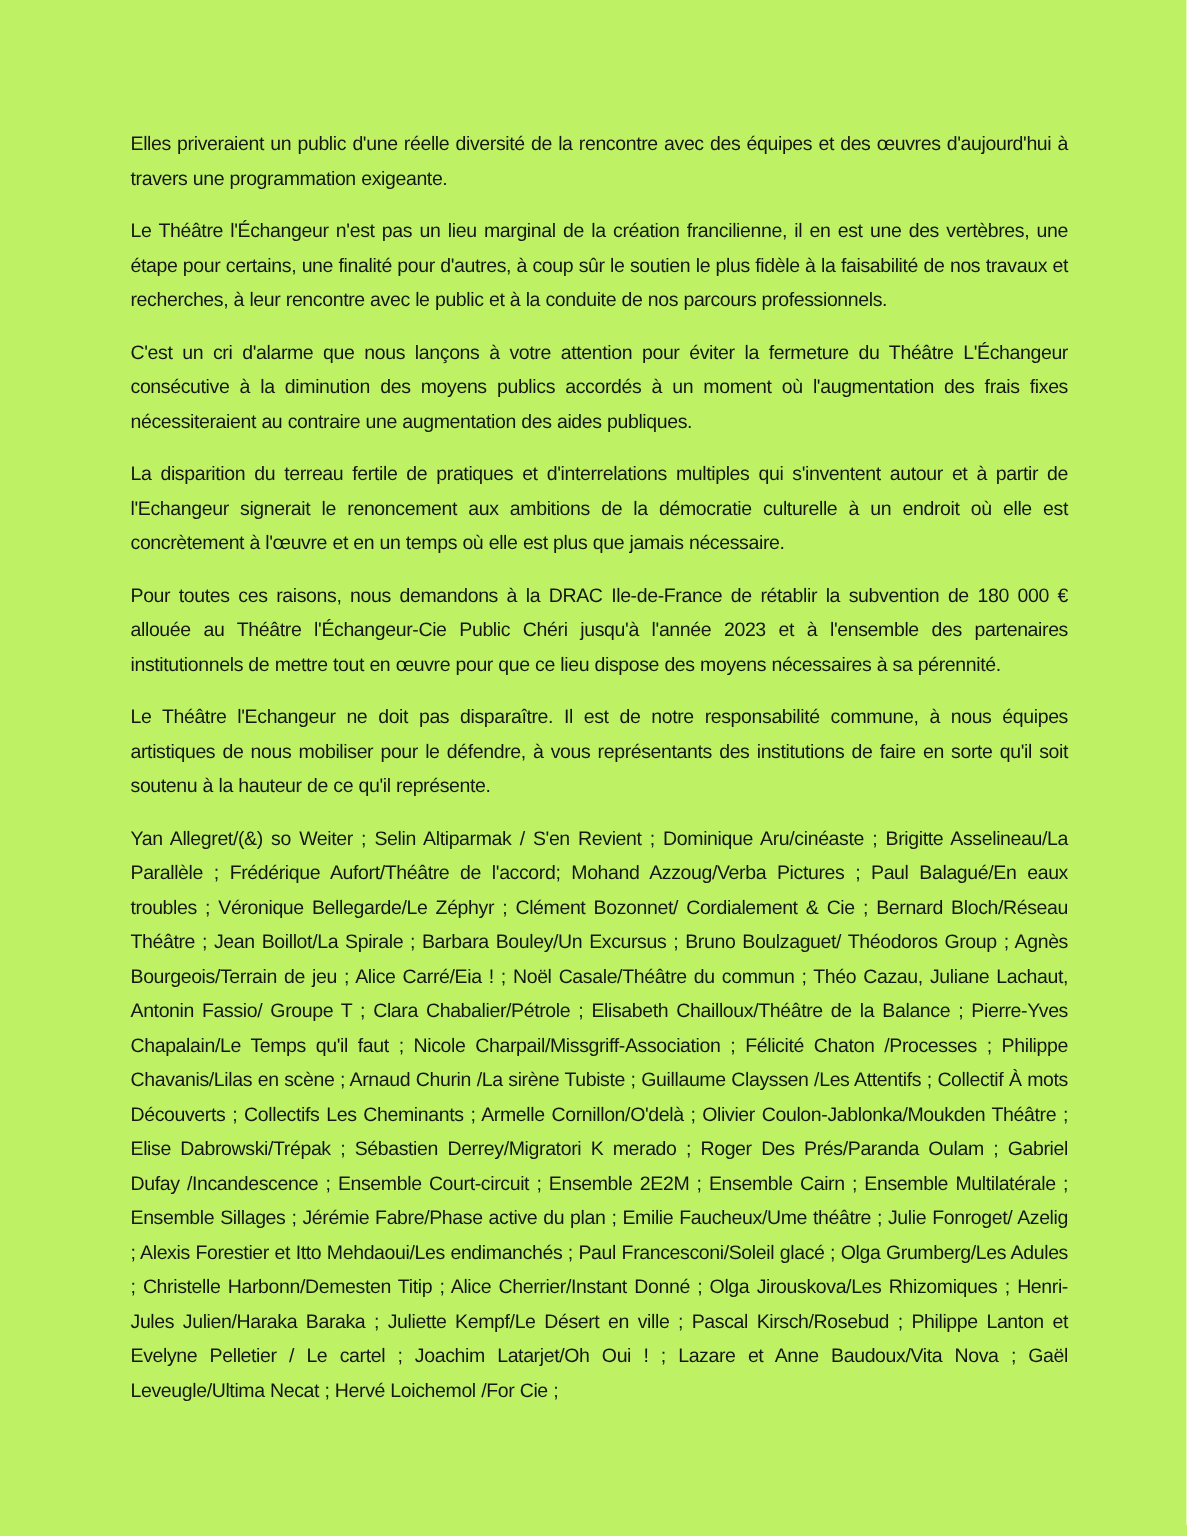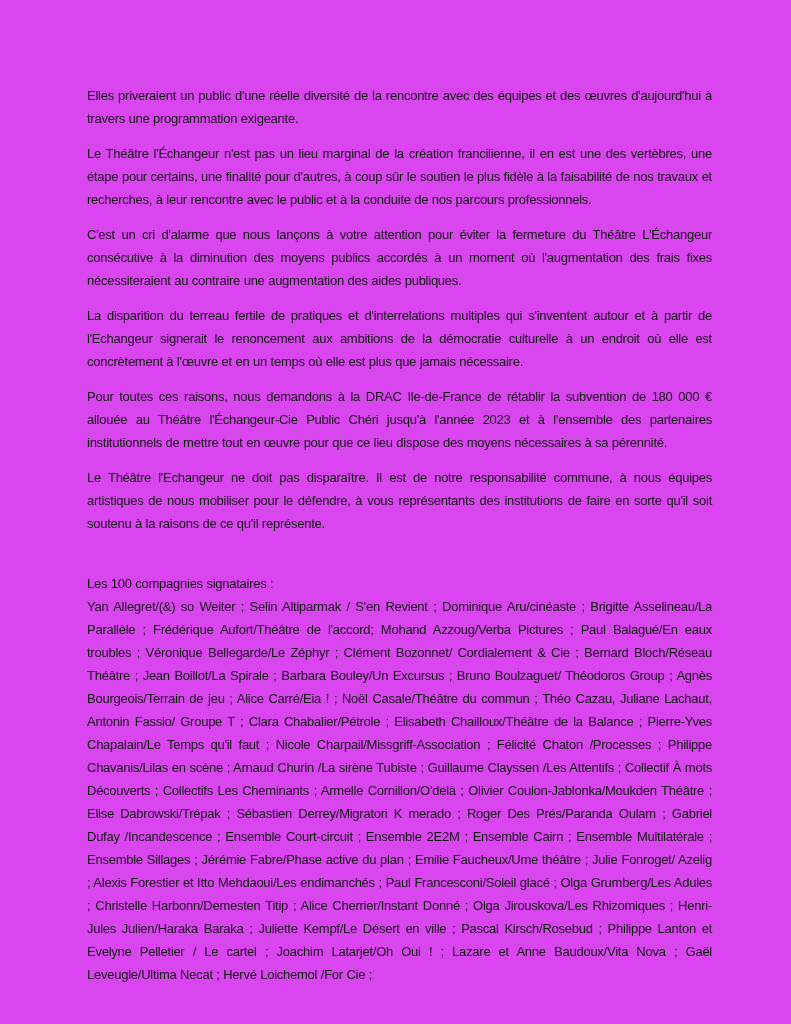--- a/index.html
+++ b/index.html
@@ -4,21 +4,21 @@
 <style>
   html, body {
     margin: 0;
     padding: 0;
     background: #ffffff;
   }
   .page {
     position: relative;
     width: 791px;
     height: 1024px;
-    background: #d946ef;
+    background: #bef264;
     overflow: hidden;
     font-family: "Liberation Sans", sans-serif;
     color: #161616;
   }
   .content {
     position: absolute;
     top: 84px;
     left: 87px;
     width: 625px;
   }
@@ -43,17 +43,16 @@
 </head>
 <body>
 
 <div class="page">
   <div class="content">
     <p class="para">Elles priveraient un public d'une réelle diversité de la rencontre avec des équipes et des œuvres d'aujourd'hui à travers une programmation exigeante.</p>
     <p class="para">Le Théâtre l'Échangeur n'est pas un lieu marginal de la création francilienne, il en est une des vertèbres, une étape pour certains, une finalité pour d'autres, à coup sûr le soutien le plus fidèle à la faisabilité de nos travaux et recherches, à leur rencontre avec le public et à la conduite de nos parcours professionnels.</p>
     <p class="para">C'est un cri d'alarme que nous lançons à votre attention pour éviter la fermeture du Théâtre L'Échangeur consécutive à la diminution des moyens publics accordés à un moment où l'augmentation des frais fixes nécessiteraient au contraire une augmentation des aides publiques.</p>
     <p class="para">La disparition du terreau fertile de pratiques et d'interrelations multiples qui s'inventent autour et à partir de l'Echangeur signerait le renoncement aux ambitions de la démocratie culturelle à un endroit où elle est concrètement à l'œuvre et en un temps où elle est plus que jamais nécessaire.</p>
     <p class="para">Pour toutes ces raisons, nous demandons à la DRAC Ile-de-France de rétablir la subvention de 180 000 € allouée au Théâtre l'Échangeur-Cie Public Chéri jusqu'à l'année 2023 et à l'ensemble des partenaires institutionnels de mettre tout en œuvre pour que ce lieu dispose des moyens nécessaires à sa pérennité.</p>
-    <p class="para">Le Théâtre l'Echangeur ne doit pas disparaître. Il est de notre responsabilité commune, à nous équipes artistiques de nous mobiliser pour le défendre, à vous représentants des institutions de faire en sorte qu'il soit soutenu à la raisons de ce qu'il représente.</p>
-    <p class="para signatories-heading">Les 100 compagnies signataires :</p>
+    <p class="para">Le Théâtre l'Echangeur ne doit pas disparaître. Il est de notre responsabilité commune, à nous équipes artistiques de nous mobiliser pour le défendre, à vous représentants des institutions de faire en sorte qu'il soit soutenu à la hauteur de ce qu'il représente.</p>
     <p class="para signatories-list">Yan Allegret/(&amp;) so Weiter ; Selin Altiparmak / S'en Revient ; Dominique Aru/cinéaste ; Brigitte Asselineau/La Parallèle ; Frédérique Aufort/Théâtre de l'accord; Mohand Azzoug/Verba Pictures ; Paul Balagué/En eaux troubles ; Véronique Bellegarde/Le Zéphyr ; Clément Bozonnet/ Cordialement &amp; Cie ; Bernard Bloch/Réseau Théâtre ; Jean Boillot/La Spirale ; Barbara Bouley/Un Excursus ; Bruno Boulzaguet/ Théodoros Group ; Agnès Bourgeois/Terrain de jeu ; Alice Carré/Eia ! ; Noël Casale/Théâtre du commun ; Théo Cazau, Juliane Lachaut, Antonin Fassio/ Groupe T ; Clara Chabalier/Pétrole ; Elisabeth Chailloux/Théâtre de la Balance ; Pierre-Yves Chapalain/Le Temps qu'il faut ; Nicole Charpail/Missgriff-Association ; Félicité Chaton /Processes ; Philippe Chavanis/Lilas en scène ; Arnaud Churin /La sirène Tubiste ; Guillaume Clayssen /Les Attentifs ; Collectif À mots Découverts ; Collectifs Les Cheminants ; Armelle Cornillon/O'delà ; Olivier Coulon-Jablonka/Moukden Théâtre ; Elise Dabrowski/Trépak ; Sébastien Derrey/Migratori K merado ; Roger Des Prés/Paranda Oulam ; Gabriel Dufay /Incandescence ; Ensemble Court-circuit ; Ensemble 2E2M ; Ensemble Cairn ; Ensemble Multilatérale ; Ensemble Sillages ; Jérémie Fabre/Phase active du plan ; Emilie Faucheux/Ume théâtre ; Julie Fonroget/ Azelig ; Alexis Forestier et Itto Mehdaoui/Les endimanchés ; Paul Francesconi/Soleil glacé ; Olga Grumberg/Les Adules ; Christelle Harbonn/Demesten Titip ; Alice Cherrier/Instant Donné ; Olga Jirouskova/Les Rhizomiques ; Henri-Jules Julien/Haraka Baraka ; Juliette Kempf/Le Désert en ville ; Pascal Kirsch/Rosebud ; Philippe Lanton et Evelyne Pelletier / Le cartel ; Joachim Latarjet/Oh Oui ! ; Lazare et Anne Baudoux/Vita Nova ; Gaël Leveugle/Ultima Necat ; Hervé Loichemol /For Cie ;</p>
   </div>
 </div>
 
 </body></html>

